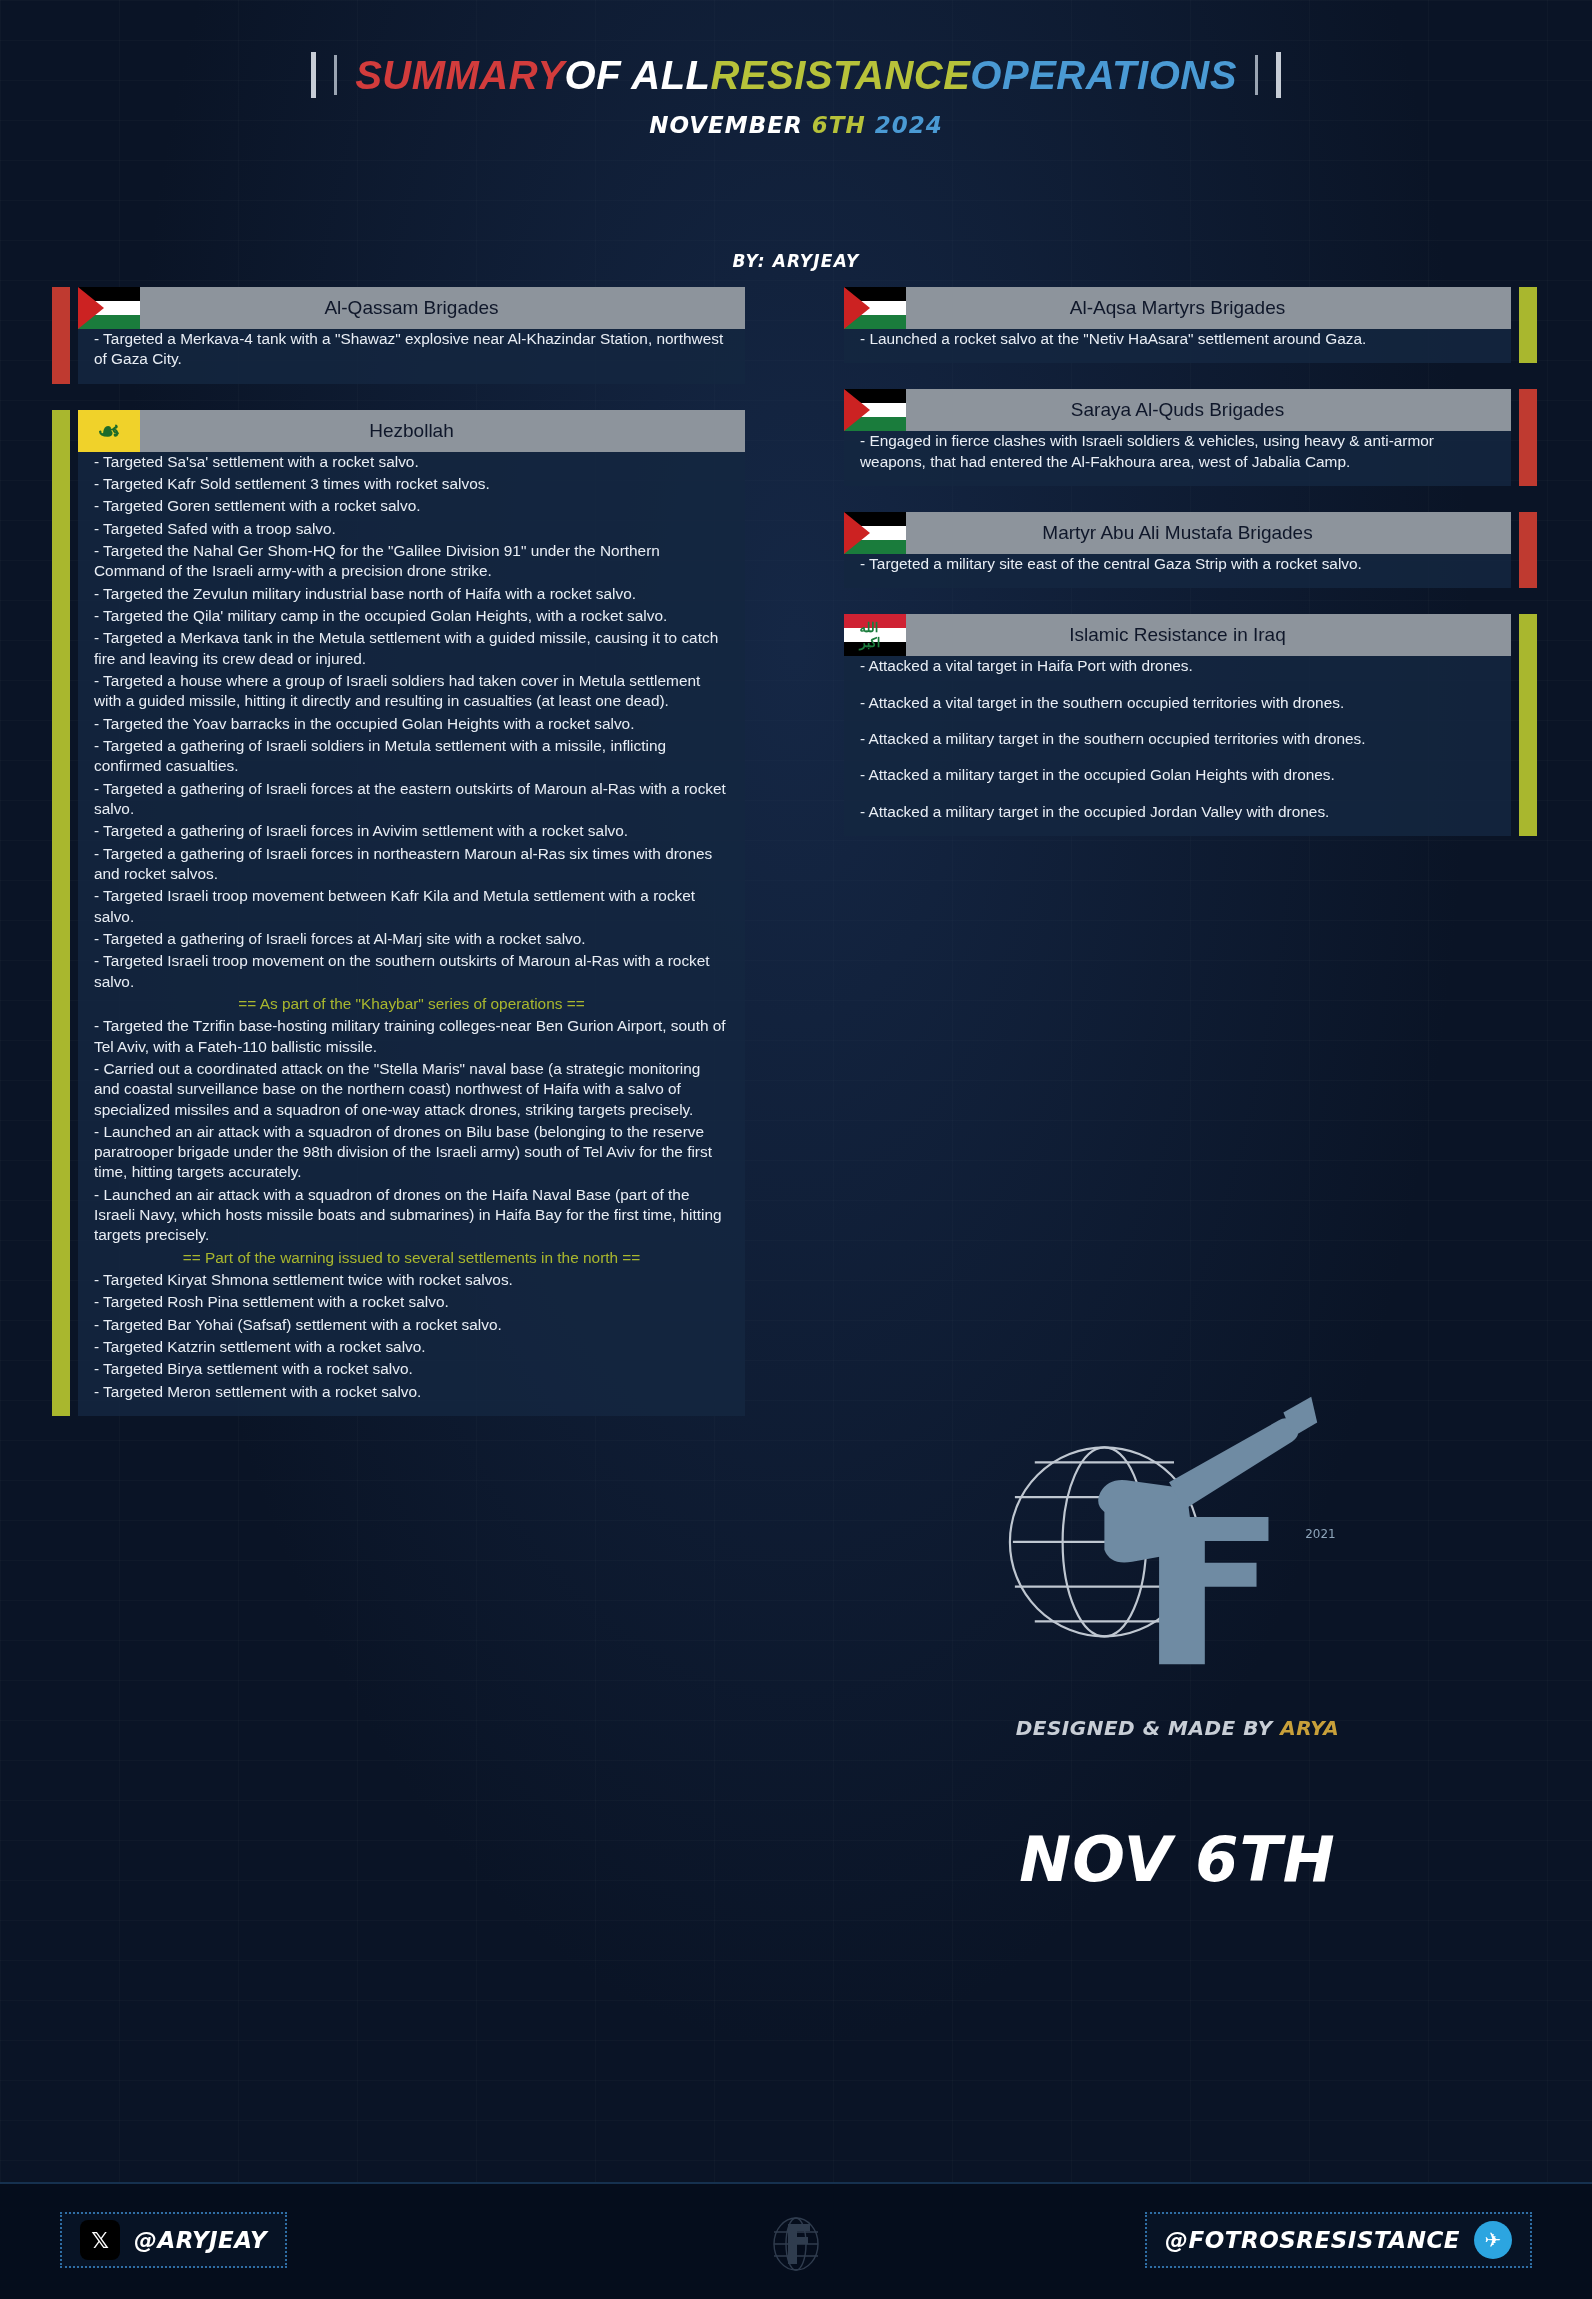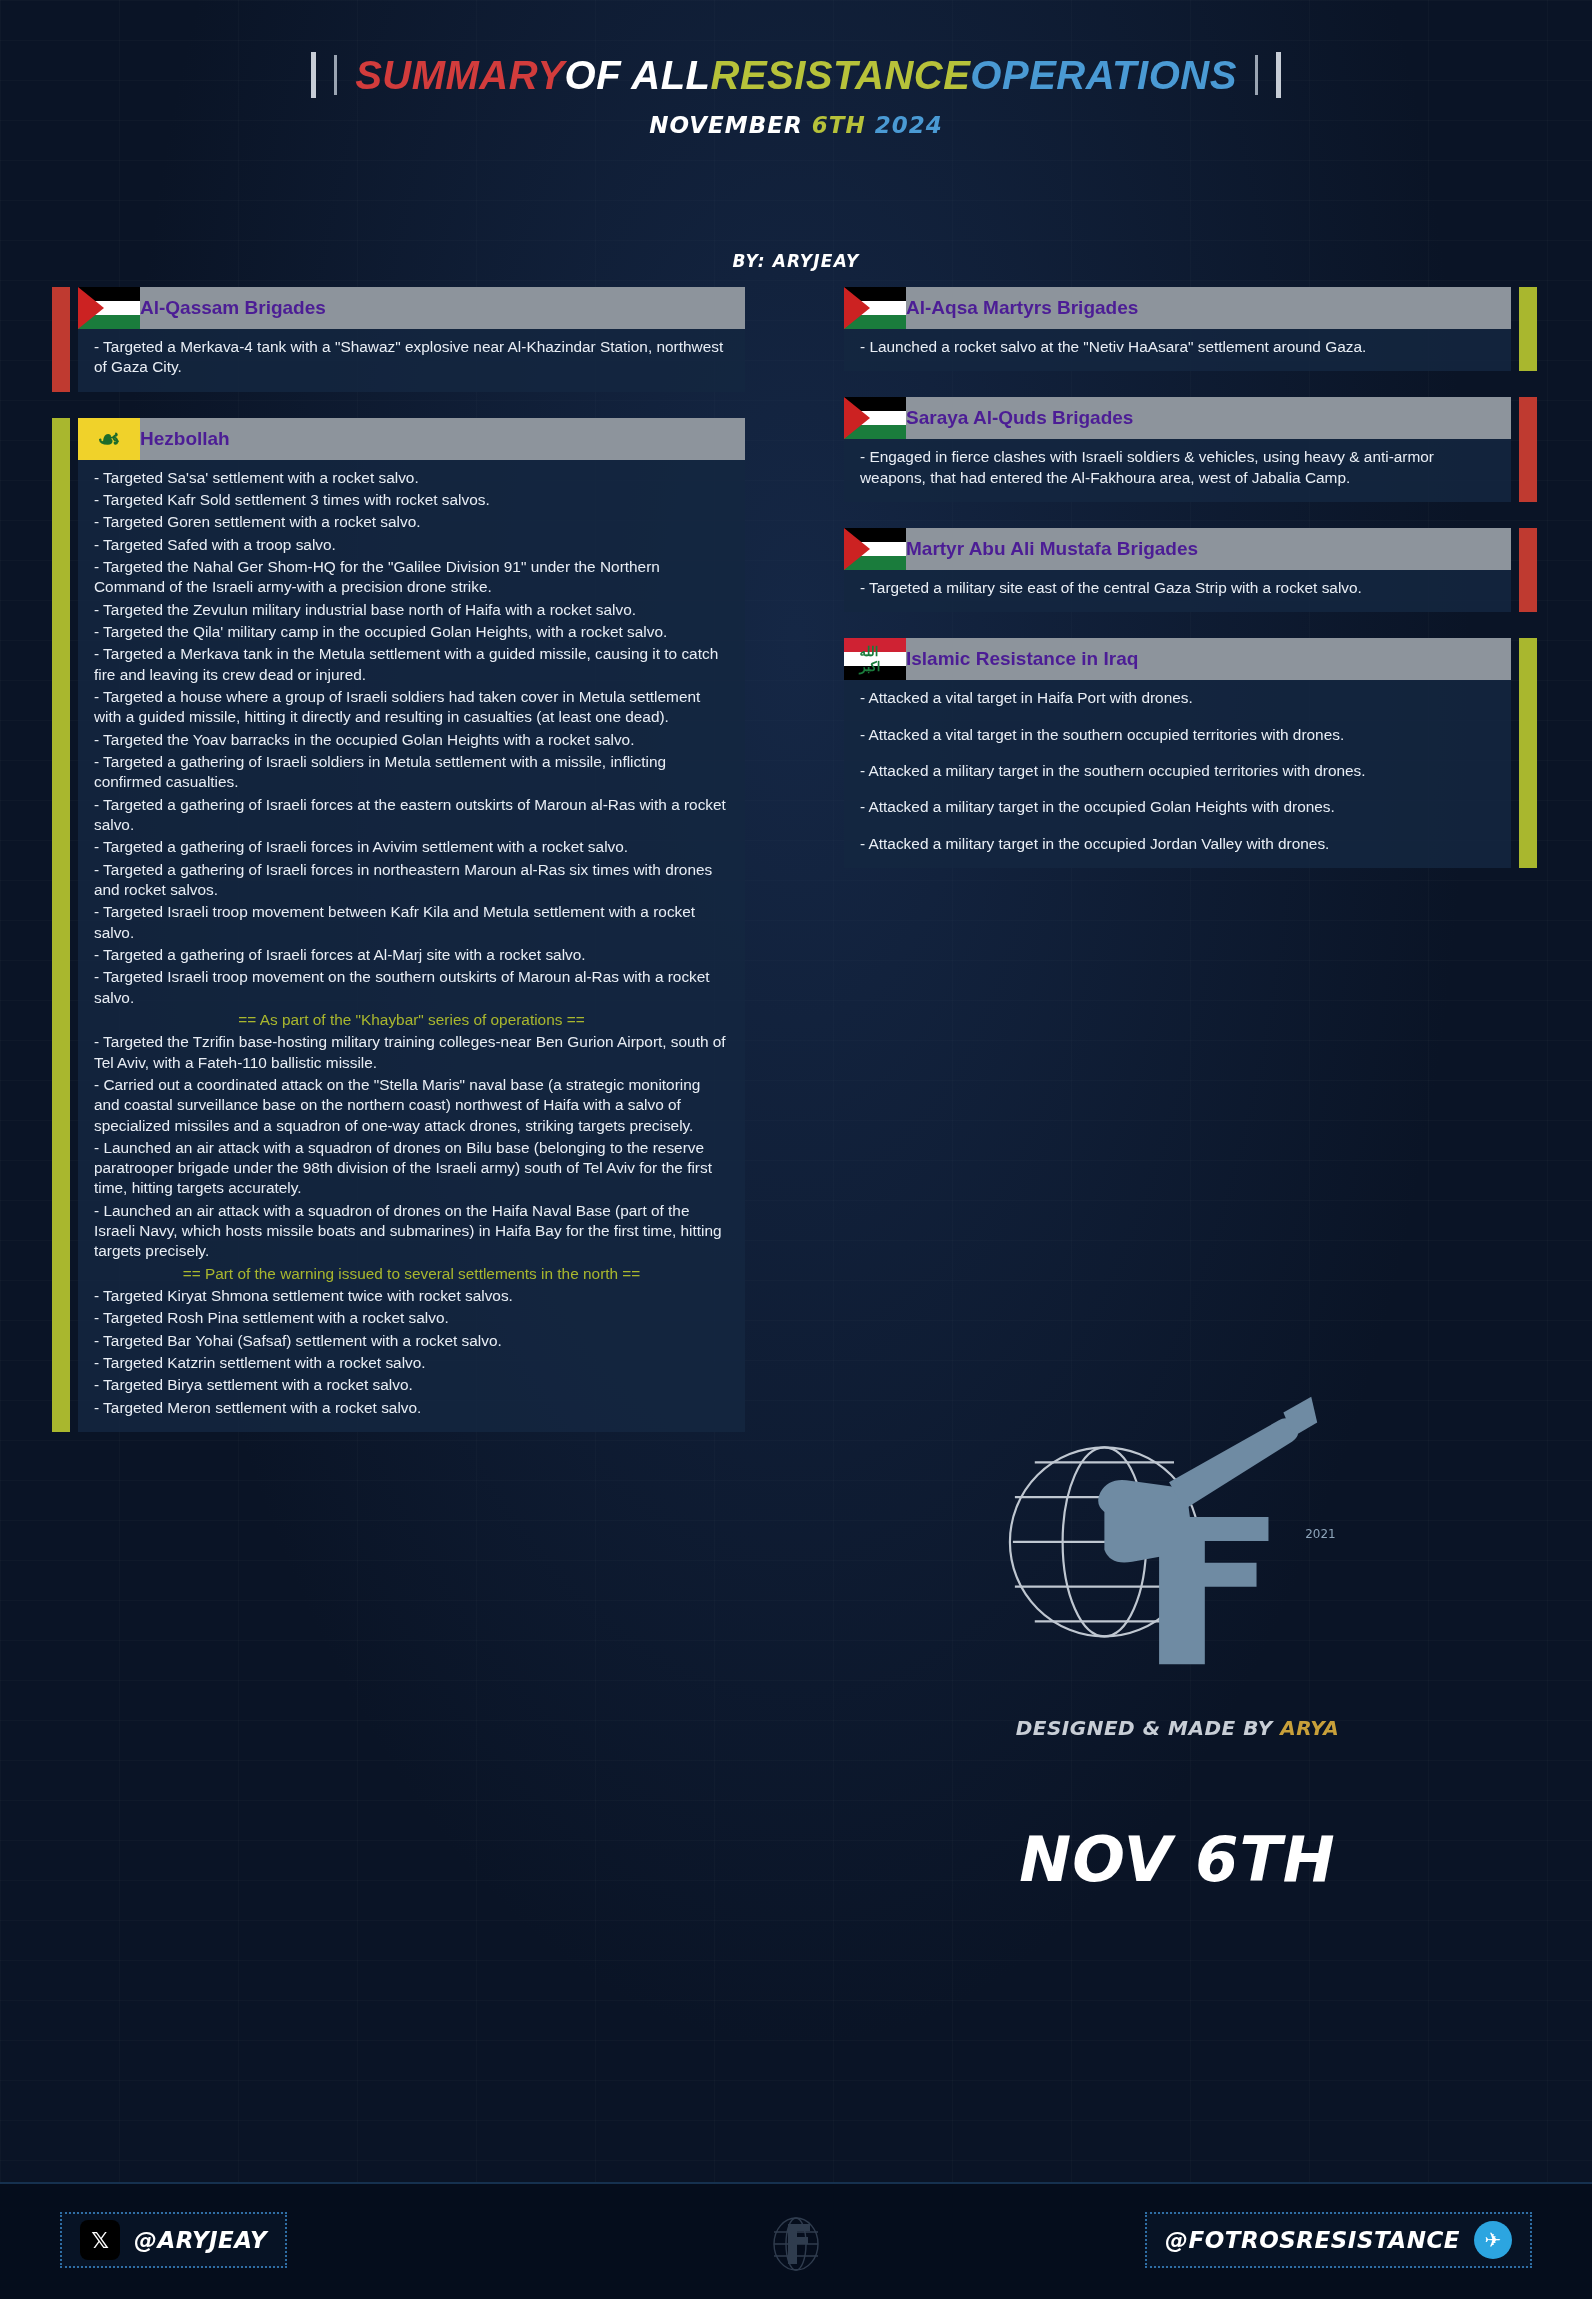--- a/index.html
+++ b/index.html
@@ -65,27 +65,27 @@
     display:flex; align-items:center;
     background:#8d949c;
     height:42px;
     position:relative;
   }
   .card-head .flag{
     width:62px; height:42px; flex:0 0 62px;
     position:relative; overflow:hidden;
   }
   .card-head .head-title{
-    flex:1; text-align:left;
-    font-size:19px; color:#4c1d95; font-weight:700;
+    flex:1; text-align:center;
+    font-size:19px; color:#0f172a; font-weight:400;
     padding-right:62px;
   }
   .card-body{
     background:rgba(20,38,64,0.86);
-    padding:8px 16px 14px 16px;
+    padding:0 16px 14px 16px;
     font-size:15.4px; line-height:1.32;
     color:#e9eef5;
   }
   .card-body p{ margin:0 0 0 0; }
   .card-body p + p{ margin-top:2px; }
   .card-body p.spaced + p.spaced{ margin-top:16px; }
   .accent{
     position:absolute; left:-26px; top:0; width:18px; height:100%;
   }
   .accent.right{ left:auto; right:-26px; }

